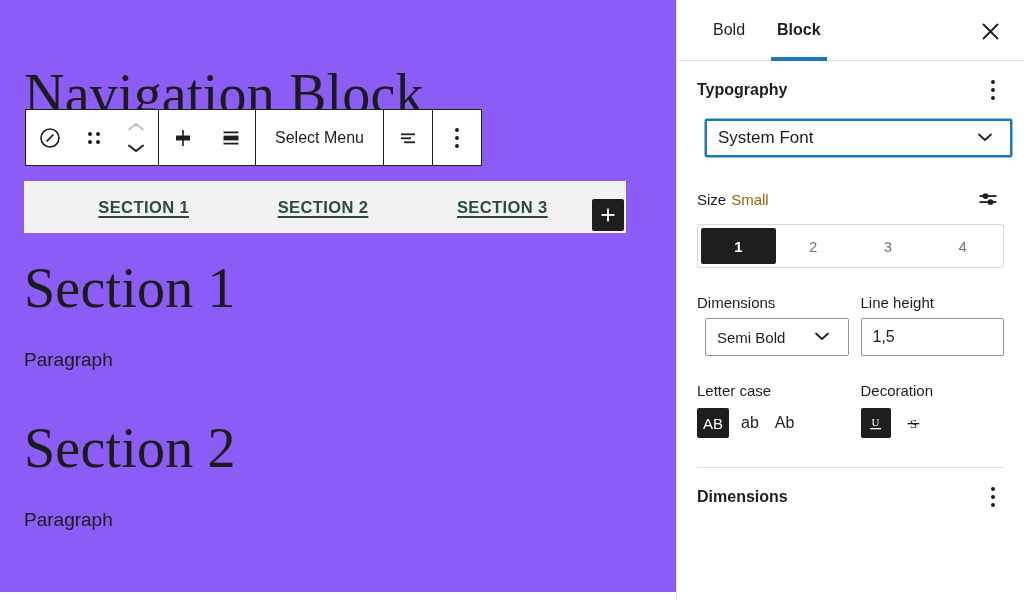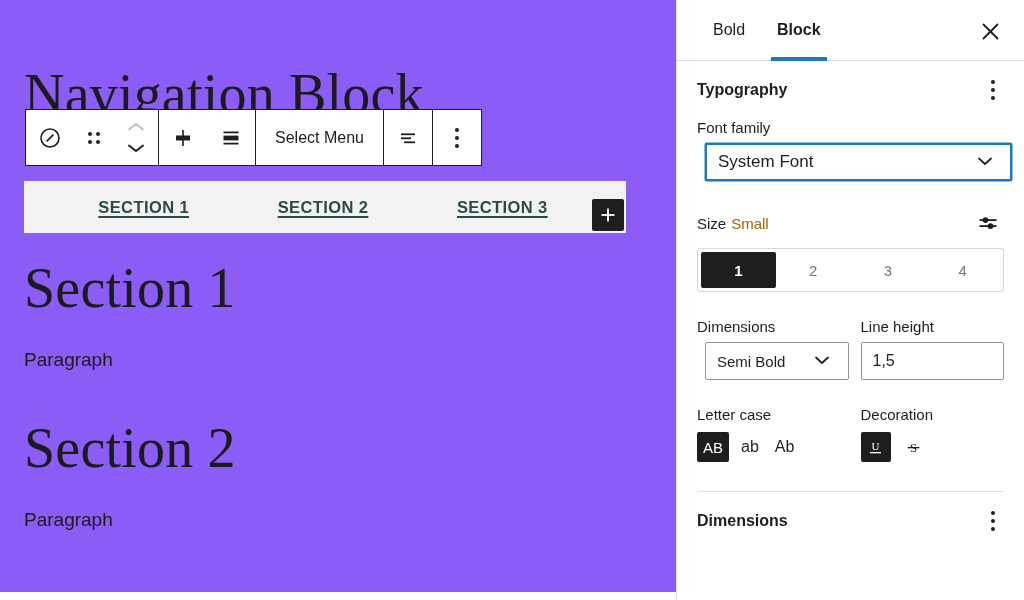--- a/index.html
+++ b/index.html
@@ -521,21 +521,20 @@
           <span class="vdots">
             <i></i>
               <i></i>
               <i></i>
           </span>
         </button>
       </div>
 
       <div class="panel-body">
 
-        <label class="field-label">Font family</label>
         <div class="select-wrap">
           <div class="select-box focused">System Font</div>
           <span class="select-chevron">
             <svg width="18" height="12" viewBox="0 0 18 12" fill="none" aria-hidden="true">
               <path d="M3 3.5 L9 9 L15 3.5" stroke="#1e1e1e" stroke-width="1.7" stroke-linecap="round" stroke-linejoin="round"></path>
             </svg>
           </span>
         </div>
 
         <div class="size-row">

